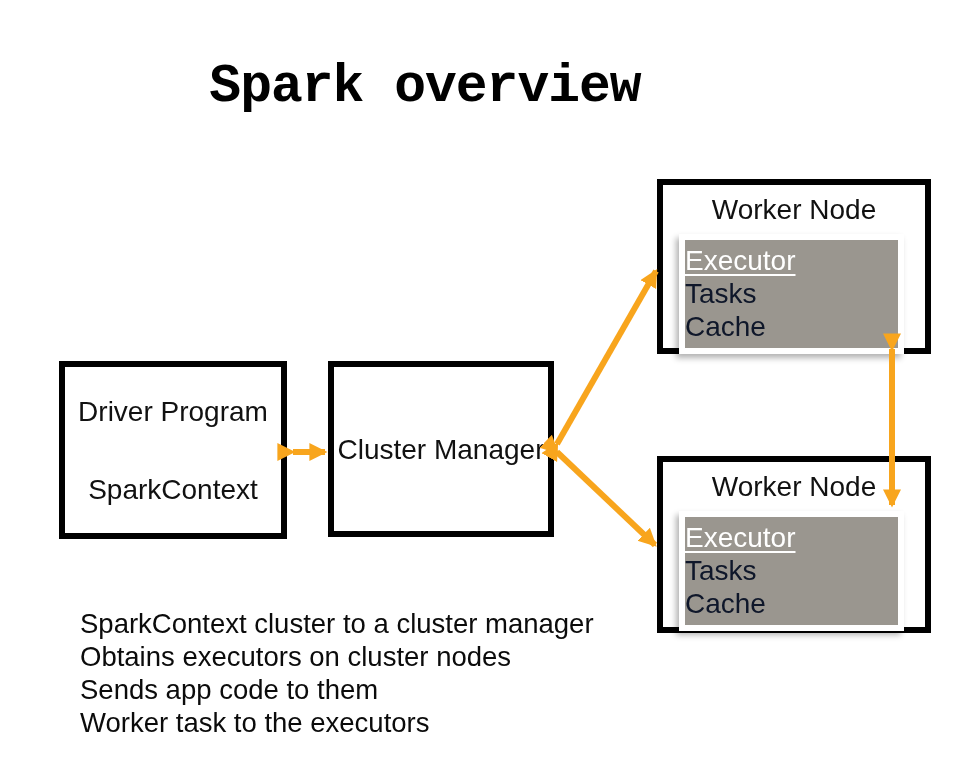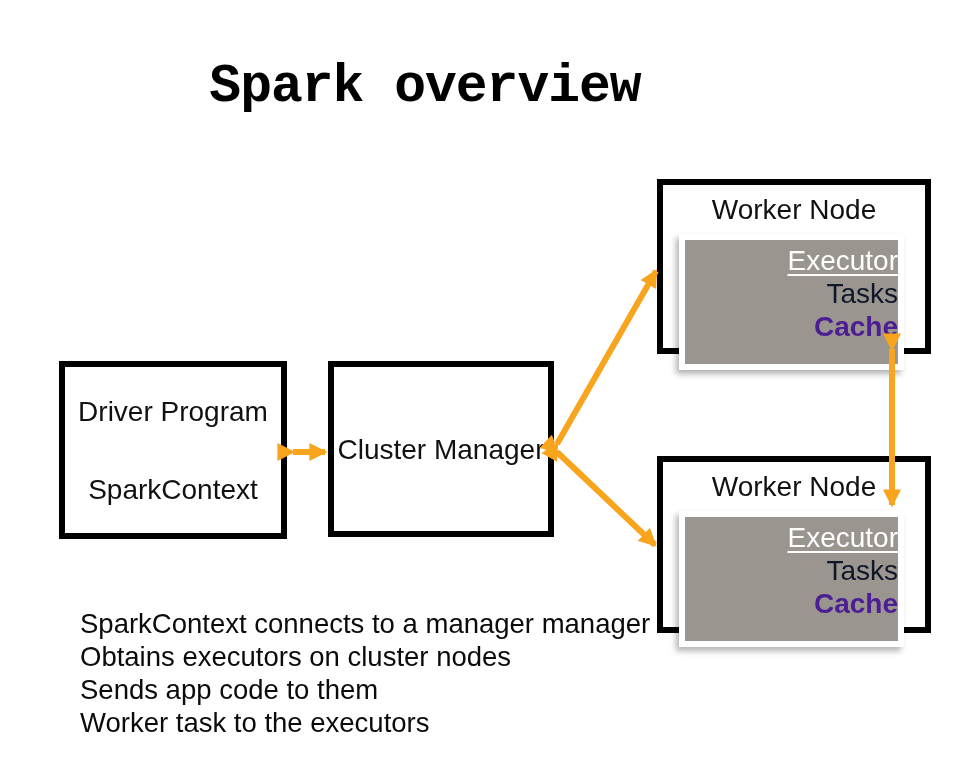--- a/index.html
+++ b/index.html
@@ -53,31 +53,31 @@
 
   .exec-frame {
     width:225px; box-sizing:border-box;
     margin:8px 0 0 16px;
     background:#fff;
     padding:6px;
     box-shadow:-3px 4px 6px rgba(0,0,0,0.30);
   }
   .exec-panel {
     background:var(--exec-gray, #9A968F);
-    text-align:right;
-    padding:4px 0 21px 0;
+    text-align:left;
+    padding:4px 0 5px 0;
   }
   .exec-title {
     color:#fff;
     text-decoration:underline;
     text-decoration-thickness:2px;
     text-underline-offset:4px;
   }
   .exec-item-white { color:#0f172a; }
-  .exec-item-black { color:#4c1d95;font-weight:bold; }
+  .exec-item-black { color:#0f172a; }
 
   .notes {
     position:absolute; left:80px; top:607px;
     font-size:27.5px; line-height:33px;
     color:#0b0b0b;
     white-space:nowrap;
   }
 
   .arrows {
     position:absolute; left:0; top:0; width:978px; height:780px;
@@ -118,21 +118,21 @@
     <div class="exec-frame">
       <div class="exec-panel">
         <div class="exec-title">Executor</div>
         <div class="exec-item-white">Tasks</div>
         <div class="exec-item-black">Cache</div>
       </div>
     </div>
   </div>
 
   <div class="notes">
-    <div>SparkContext connects to a manager manager</div>
+    <div>SparkContext cluster to a cluster manager</div>
     <div>Obtains executors on cluster nodes</div>
     <div>Sends app code to them</div>
     <div>Worker task to the executors</div>
   </div>
 
   <svg class="arrows" viewBox="0 0 978 780" xmlns="http://www.w3.org/2000/svg">
     <defs>
       <marker id="ah" markerWidth="4" markerHeight="4" refX="2.6" refY="1.5" orient="auto" markerUnits="strokeWidth">
         <path d="M0,0 L3,1.5 L0,3 Z" fill="currentColor"></path>
       </marker>

